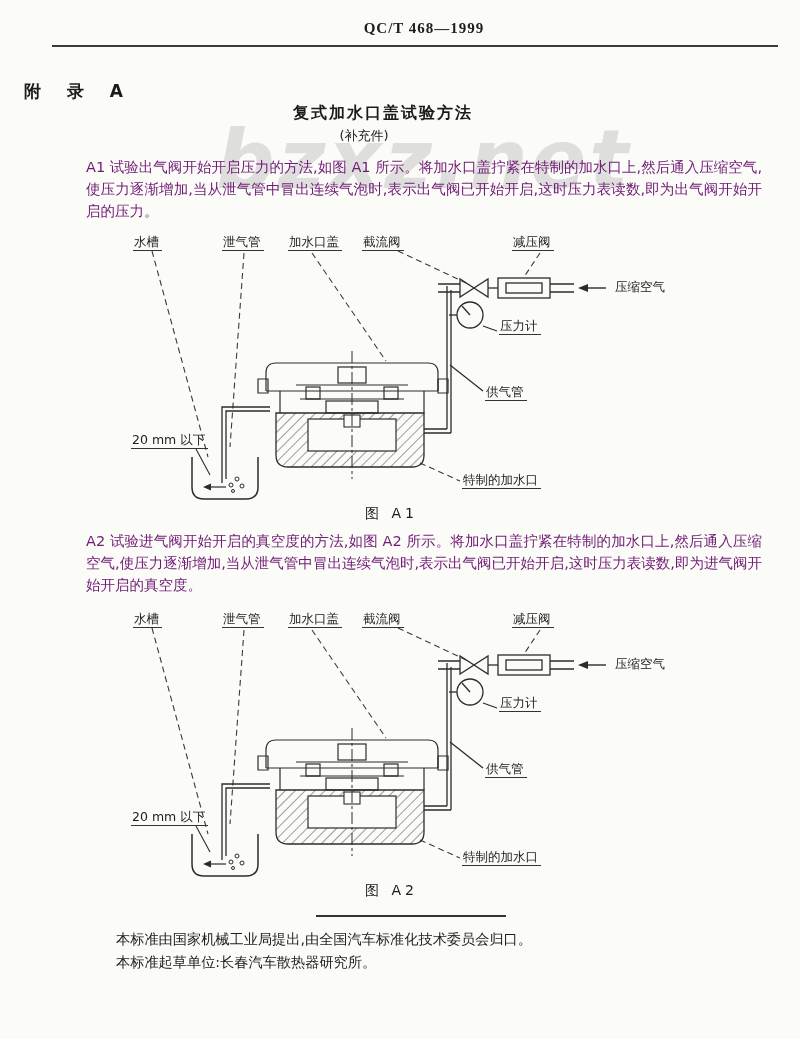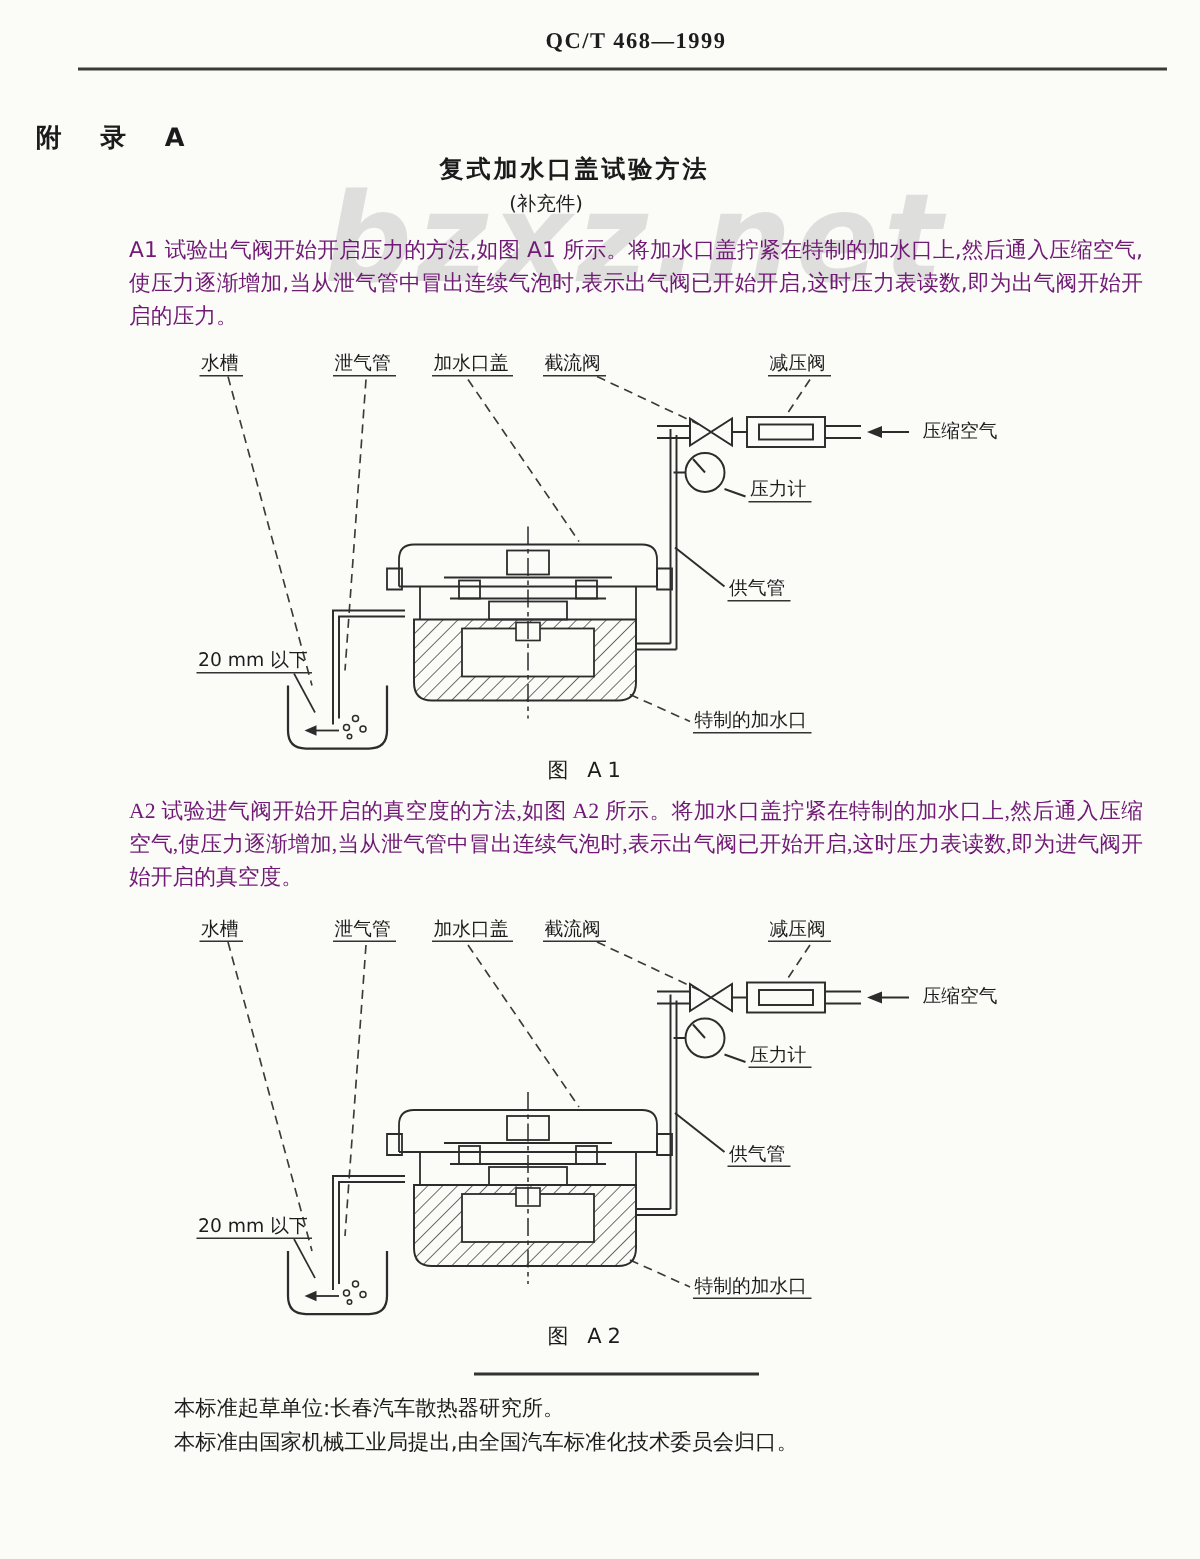--- a/index.html
+++ b/index.html
@@ -20,21 +20,21 @@
   .title-name{top:103px;left:0;width:718px;text-align:center;font-size:16px;
     font-weight:bold;letter-spacing:2px;color:#1b1b1b;}
   .title-note{top:127px;left:0;width:680px;text-align:center;font-size:13px;color:#222;}
   
   .watermark{top:112px;left:192px;font-size:82px;font-weight:bold;
     color:#c8c8c6;opacity:.55;letter-spacing:3px;z-index:0;white-space:nowrap;font-style:italic;}
   
   .para{left:62px;width:676px;font-size:14.5px;line-height:22px;
     text-align:justify;color:#701a75;z-index:2;}
   #para-a1{top:156px;}
-  #para-a2{top:530px;font-family:Liberation Serif, serif;}
+  #para-a2{top:530px;}
   
   .figure{left:0;width:692px;height:292px;z-index:1;}
   #figure-a1{top:233px;}
   #figure-a2{top:610px;}
   .fig-svg{position:absolute;left:0;top:0;}
   .flabel{position:absolute;font-size:12.5px;color:#1c1c1c;white-space:nowrap;
     border-bottom:1.3px solid #333;padding:0 3px 1px 1px;line-height:14px;}
   .flabel.nob{border-bottom:none;}
   .fig-caption{position:absolute;left:347px;top:272px;font-size:14px;
     letter-spacing:4px;color:#1c1c1c;margin-left:18px;}
@@ -209,17 +209,17 @@
   <span class="flabel" style="left:499px;top:86px">压力计</span>
   <span class="flabel" style="left:485px;top:152px">供气管</span>
   <span class="flabel" style="left:131px;top:200px">20 mm 以下</span>
   <span class="flabel" style="left:462px;top:240px">特制的加水口</span>
   <div class="fig-caption">图 A2</div>
 </div>
 
 <div class="abs a2-underline"></div>
 
 <div class="abs notes">
+  <div>本标准由国家机械工业局提出,由全国汽车标准化技术委员会归口。</div>
   <div>本标准起草单位:长春汽车散热器研究所。</div>
-  <div>本标准由国家机械工业局提出,由全国汽车标准化技术委员会归口。</div>
 </div>
 
 <div class="abs page-num">448</div>
 
 </body></html>

